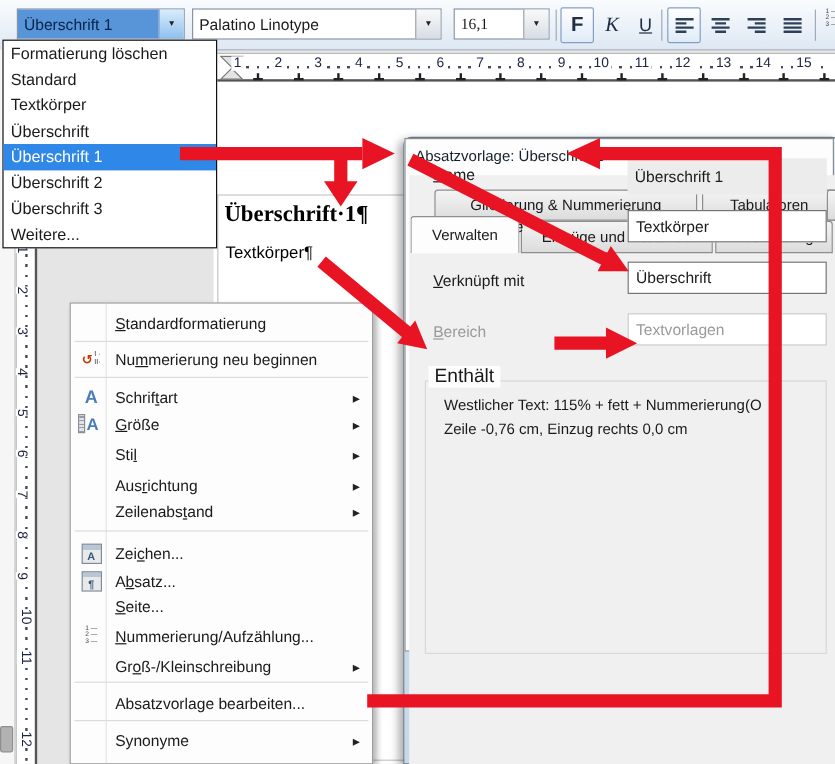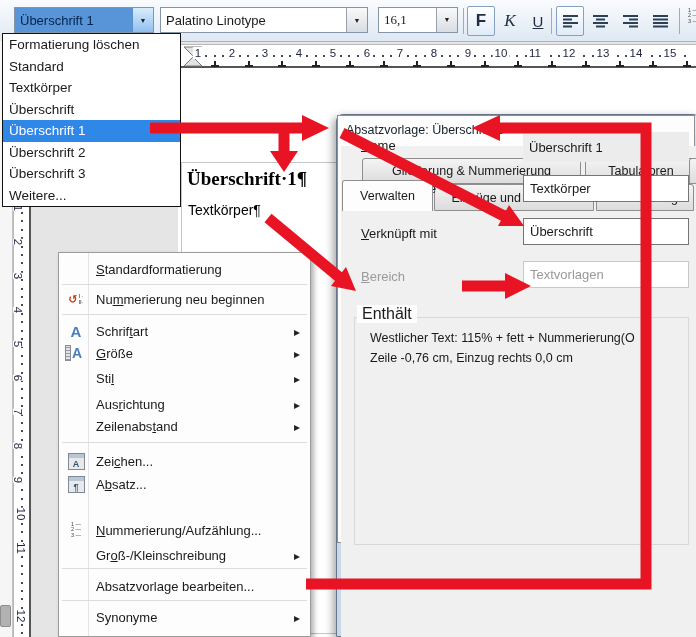--- a/index.html
+++ b/index.html
@@ -261,20 +261,23 @@
           <span class="ico-dlg ico-pardlg"></span>
         </span>
       <span class="mi-label"><span>A</span><span class="acc">b</span><span>satz...</span></span>
     </div>
     <div class="mi" style="top:197px">
       <span class="mi-ico">
           <span class="ico-dlg ico-chardlg"></span>
         </span>
       <span class="mi-label"><span>Zei</span><span class="acc">c</span><span>hen...</span></span>
     </div>
+    <div class="mi" style="top:241px">
+      <span class="mi-label"><span></span><span class="acc">S</span><span>eite...</span></span>
+    </div>
     <div class="mi" style="top:266px">
       <span class="mi-ico ico-numlist"></span>
       <span class="mi-label"><span></span><span class="acc">N</span><span>ummerierung/Aufzählung...</span></span>
     </div>
     <div class="mi" style="top:291px">
       <span class="mi-label"><span>Gr</span><span class="acc">o</span><span>ß-/Kleinschreibung</span></span>
       <span class="mi-arrow"></span>
     </div>
     <div class="msep" style="top:315px"></div>
     <div class="mi" style="top:322px">

